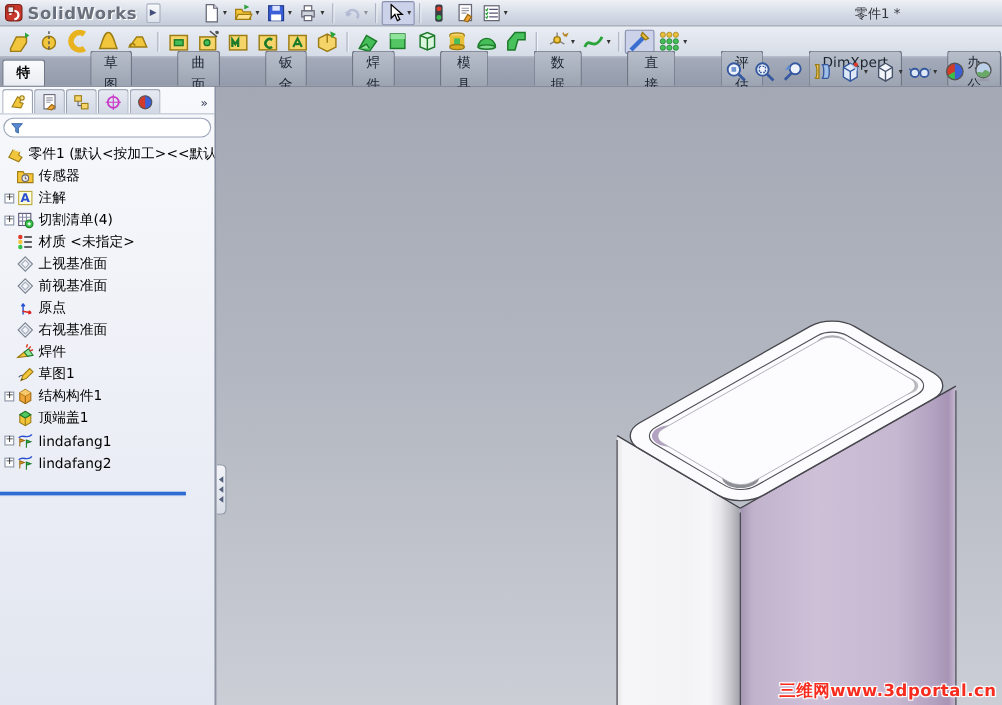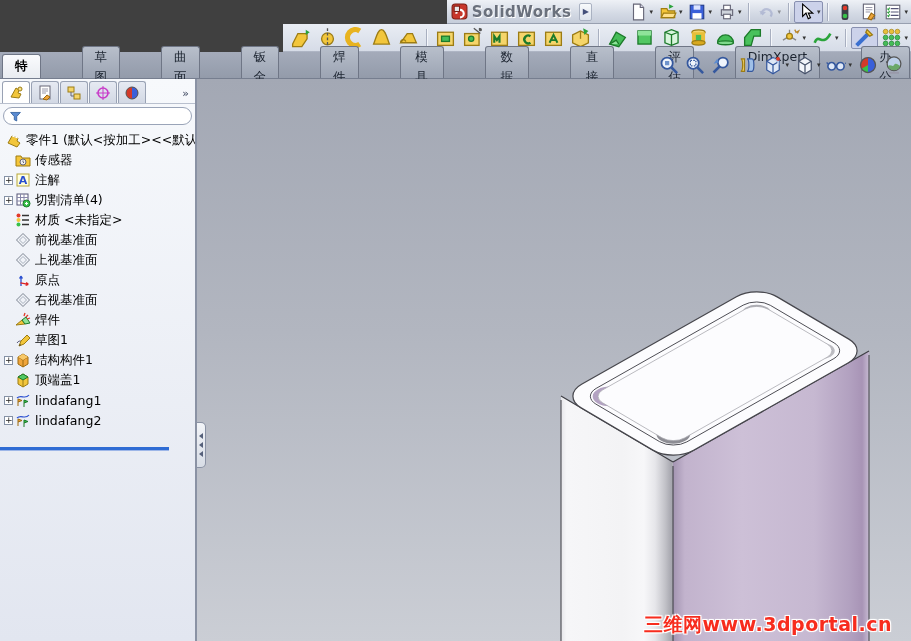--- a/index.html
+++ b/index.html
@@ -1,18 +1,18 @@
 <!DOCTYPE html>
 <html><head>
 <meta charset="utf-8">
 <style>
   * { margin:0; padding:0; box-sizing:border-box; }
   html,body { width:911px; height:641px; overflow:hidden;
     font-family:"DejaVu Sans","Liberation Sans",sans-serif; font-size:12px; }
-  .app { width:911px; height:641px; display:flex; flex-direction:column; background:#404040;align-items:flex-end; }
+  .app { width:911px; height:641px; display:flex; flex-direction:column; background:#e5e5e5; }
 
   
   .titlebar { height:24px; flex:0 0 24px; display:flex; align-items:center; position:relative;
     background:linear-gradient(#eef1f6,#d3d9e4 60%,#c6cdda); border-bottom:1px solid #98a0b0; }
   .sw-logo { display:flex; align-items:center; gap:4px; padding-left:4px; }
   .sw-logo .cube { width:17px; height:17px; display:inline-block; }
   .sw-logo .logotext { font-size:15px; font-weight:bold; color:#6a707c;
     text-shadow:1px 1px 0 #fff; letter-spacing:0.5px; }
   .flyout-btn { margin-left:8px; width:13px; height:18px; border:1px solid #aab2c2; border-radius:2px;
     background:linear-gradient(#f8fafc,#dde3ec); color:#44507a; font-size:8px; line-height:16px; text-align:center; }
@@ -72,21 +72,21 @@
   .split-handle { position:absolute; left:197px; top:343px; width:9px; height:46px; z-index:5;
     background:linear-gradient(#f2f4f8,#d8dde6); border:1px solid #8a92a4; border-left:none;
     border-radius:0 5px 5px 0; display:flex; flex-direction:column; align-items:center; justify-content:center; gap:3px; }
   .split-handle i { width:0; height:0; border-top:3px solid transparent; border-bottom:3px solid transparent;
     border-right:4px solid #55607a; }
 
   
   .viewport { width:714px; flex:0 0 714px; position:relative; overflow:hidden;
     background:linear-gradient(180deg,#a3a8b4 0%,#b2b6c0 45%,#cbced5 100%); }
   .viewport svg.model { position:absolute; left:0; top:0; }
-  .watermark { position:absolute; right:19px; bottom:3px; font-size:19px; font-weight:bold; color:#f72c1e;
+  .watermark { position:absolute; right:5px; bottom:3px; font-size:15px; font-weight:bold; color:#f72c1e;
     letter-spacing:0.5px;
     text-shadow:-1px -1px 0 #fff,1px -1px 0 #fff,-1px 1px 0 #fff,1px 1px 0 #fff,0 0 3px #fff; }
 </style>
 </head>
 <body>
 
 <div class="app">
 
   <div class="titlebar">
     <div class="sw-logo">
@@ -515,29 +515,29 @@
                 <path d="M7 3.5h7M7 8h7M7 12.5h7" stroke="#333" stroke-width="1.4"></path>
               </svg></span>
             <span class="lbl">材质 &lt;未指定&gt;</span>
           </div>
           <div class="tree-item">
             <span class="exp-slot"></span>
             <span class="ig"><svg viewBox="0 0 16 16" width="100%" height="100%">
                 <path d="M8 1.5L14.5 8 8 14.5 1.5 8z" fill="none" stroke="#7a828f"></path>
                 <path d="M8 4.5L11.5 8 8 11.5 4.5 8z" fill="none" stroke="#a8b0bc"></path>
               </svg></span>
-            <span class="lbl">前视基准面</span>
+            <span class="lbl">上视基准面</span>
           </div>
           <div class="tree-item">
             <span class="exp-slot"></span>
             <span class="ig"><svg viewBox="0 0 16 16" width="100%" height="100%">
                 <path d="M8 1.5L14.5 8 8 14.5 1.5 8z" fill="none" stroke="#7a828f"></path>
                 <path d="M8 4.5L11.5 8 8 11.5 4.5 8z" fill="none" stroke="#a8b0bc"></path>
               </svg></span>
-            <span class="lbl">上视基准面</span>
+            <span class="lbl">前视基准面</span>
           </div>
           <div class="tree-item">
             <span class="exp-slot"></span>
             <span class="ig"><svg viewBox="0 0 16 16" width="100%" height="100%">
                 <path d="M6 14V4M6 4L4.5 6.5M6 4l1.5 2.5" stroke="#2a4fd0" stroke-width="1.3" fill="none"></path>
                 <path d="M6 14h8M14 14l-2.5-1.5M14 14l-2.5 1.5" stroke="#d22" stroke-width="1.3" fill="none" transform="translate(0,-3) rotate(10 6 11)"></path>
               </svg></span>
             <span class="lbl">原点</span>
           </div>
           <div class="tree-item">

